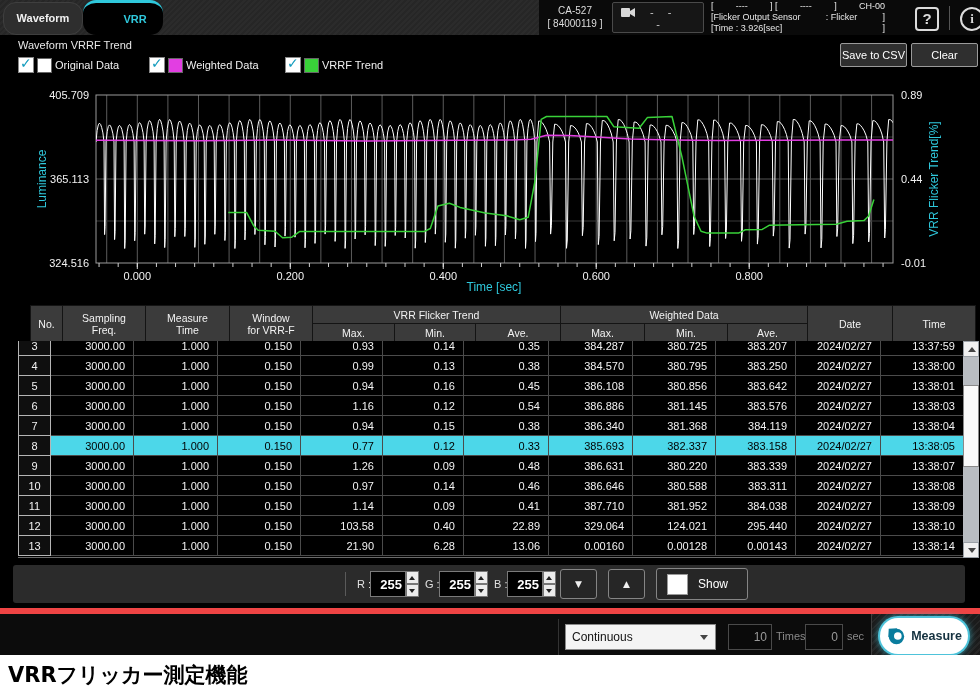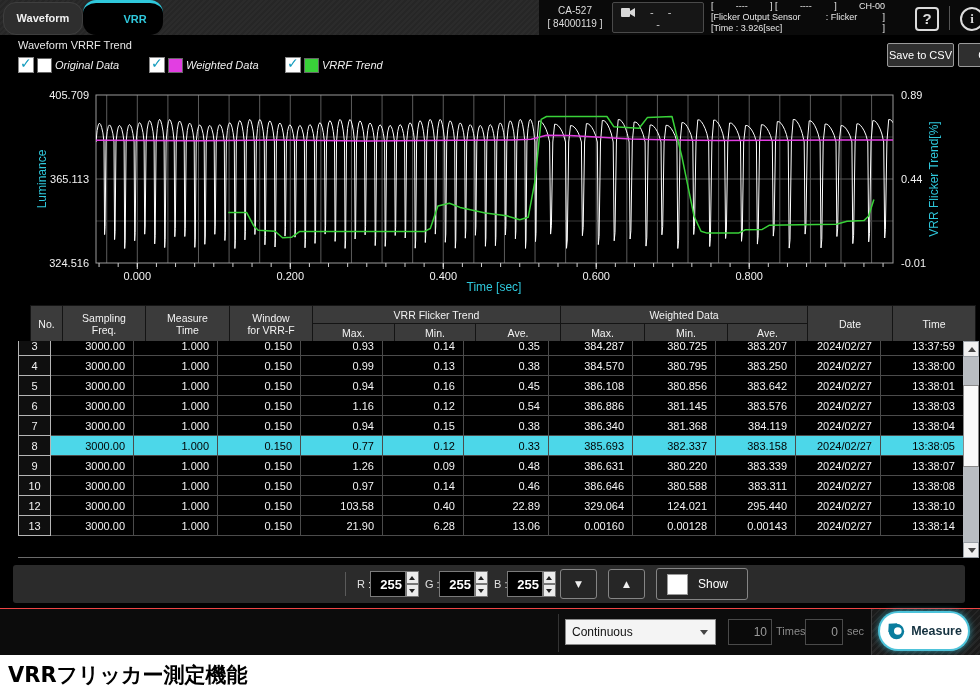--- a/index.html
+++ b/index.html
@@ -25,28 +25,28 @@
   .probe{left:172px;top:1px;width:174px;color:#e8e8e8;font-size:9px;line-height:11px;}
   .probe-line{display:flex;justify-content:space-between;}
   .helpbtn{left:376px;top:7px;width:20px;height:20px;border:2px solid #dcdcdc;border-radius:4px;
     color:#dcdcdc;font-size:15px;font-weight:bold;text-align:center;line-height:19px;cursor:pointer;}
   .vdiv{left:410px;top:6px;width:1px;height:24px;background:#555;}
   .infobtn{left:421px;top:7px;width:20px;height:20px;border:2px solid #dcdcdc;border-radius:50%;
     color:#dcdcdc;font-size:13px;font-weight:bold;text-align:center;line-height:19px;cursor:pointer;
     font-family:"Liberation Serif",serif;}
 
   .sectitle{left:18px;top:39px;color:#e8e8e8;font-size:11px;}
-  .legend-item{display:flex;align-items:center;gap:3px;height:16px;font-style:italic;}
+  .legend-item{display:flex;align-items:center;gap:3px;height:16px;}
   .cb{width:14px;height:14px;background:#fff;border:1px solid #888;position:relative;cursor:pointer;}
   .check::after{content:"\2713";position:absolute;left:1px;top:-3px;color:#149cbe;font-size:14px;
     font-weight:bold;font-family:"DejaVu Sans",sans-serif;}
   .swatch{width:13px;height:13px;border:1px solid #666;}
   .legend-lbl{color:#f0f0f0;font-size:11px;}
   .btn{box-sizing:border-box;background:#2f2f2f;border:1px solid #9a9a9a;border-radius:2px;
-    color:#fff;font-size:11px;text-align:center;cursor:pointer;margin-left:47px;}
+    color:#fff;font-size:11px;text-align:center;cursor:pointer;}
 
   
   .chart-svg{left:0;top:80px;}
   .axis-title{fill:#2fc8dc;font-size:12px;font-family:"Liberation Sans",sans-serif;}
   .ticklabel{fill:#f2f2f2;font-size:11px;font-family:"Liberation Sans",sans-serif;}
 
   
   table{border-collapse:collapse;table-layout:fixed;width:945px;}
   th,td{box-sizing:border-box;overflow:hidden;}
   th{background:#3b3b3b;color:#f2f2f2;font-size:10.5px;font-weight:normal;border:1px solid #141414;
@@ -85,21 +85,21 @@
     border-top:4px solid #222;}
   .arrowbtn{box-sizing:border-box;width:37px;height:30px;background:#262626;border:1px solid #858585;
     border-radius:3px;color:#f0f0f0;font-size:9px;text-align:center;line-height:28px;cursor:pointer;
     font-family:"DejaVu Sans",sans-serif;}
   .showbtn{box-sizing:border-box;width:92px;height:32px;background:#262626;border:1px solid #858585;
     border-radius:3px;display:flex;align-items:center;gap:10px;padding-left:10px;cursor:pointer;}
   .showswatch{width:19px;height:19px;background:#fff;border:1px solid #999;}
   .showlbl{color:#fff;font-size:12px;}
 
   
-  .measbar{left:0;top:608px;width:980px;height:47px;background:#0c0c0c;border-top:1px solid #ef4444;}
+  .measbar{left:0;top:608px;width:980px;height:47px;background:#0c0c0c;border-top:6px solid #ef4444;}
   .mselect{box-sizing:border-box;left:565px;top:10px;width:151px;height:26px;background:#f4f4f4;
     border:1px solid #8a8a8a;color:#111;font-size:12px;line-height:24px;padding-left:6px;cursor:pointer;}
   .mselect .chev{position:absolute;right:7px;top:10px;border-left:4px solid transparent;
     border-right:4px solid transparent;border-top:5px solid #444;}
   .mfield{box-sizing:border-box;position:absolute;top:10px;height:26px;background:#0a0a0a;
     border:1px solid #4a4a4a;color:#9a9a9a;font-size:12px;text-align:right;padding:0 4px;
     font-family:"Liberation Sans",sans-serif;}
   .munit{position:absolute;top:16px;color:#8a8a8a;font-size:11px;}
   .hatchzone{left:871px;top:0;width:109px;height:47px;border-left:1px solid #3f3f3f;
     background:repeating-linear-gradient(135deg,#262626 0 2px,#1b1b1b 2px 5px);}
@@ -454,20 +454,34 @@
               <td>0.97</td>
               <td>0.14</td>
               <td>0.46</td>
               <td>386.646</td>
               <td>380.588</td>
               <td>383.311</td>
               <td>2024/02/27</td>
               <td>13:38:08</td>
             </tr>
             <tr>
+              <td class="no">11</td>
+              <td>3000.00</td>
+              <td>1.000</td>
+              <td>0.150</td>
+              <td>1.14</td>
+              <td>0.09</td>
+              <td>0.41</td>
+              <td>387.710</td>
+              <td>381.952</td>
+              <td>384.038</td>
+              <td>2024/02/27</td>
+              <td>13:38:09</td>
+            </tr>
+            <tr>
               <td class="no">12</td>
               <td>3000.00</td>
               <td>1.000</td>
               <td>0.150</td>
               <td>103.58</td>
               <td>0.40</td>
               <td>22.89</td>
               <td>329.064</td>
               <td>124.021</td>
               <td>295.440</td>

